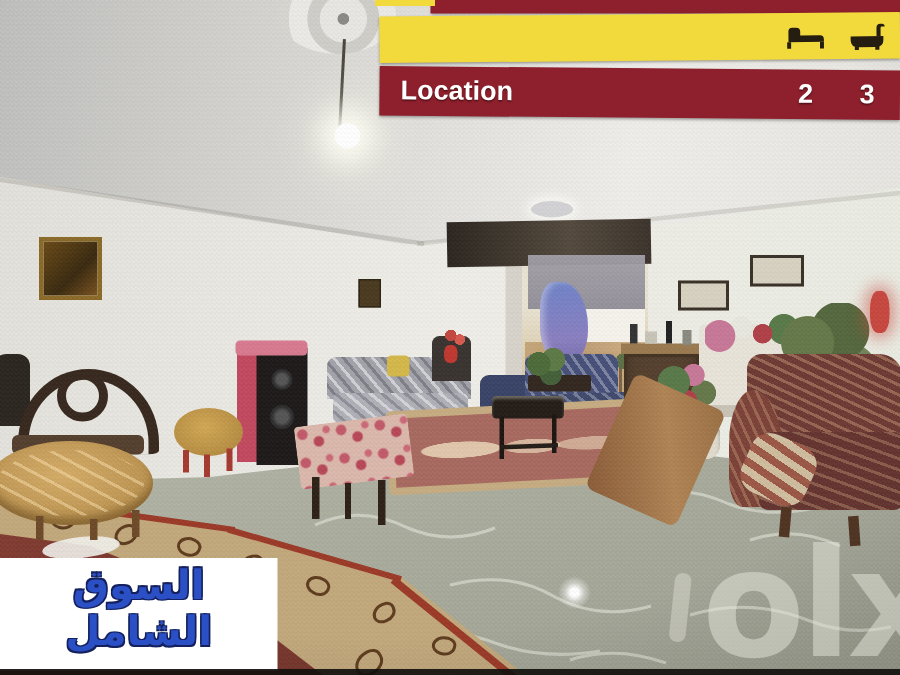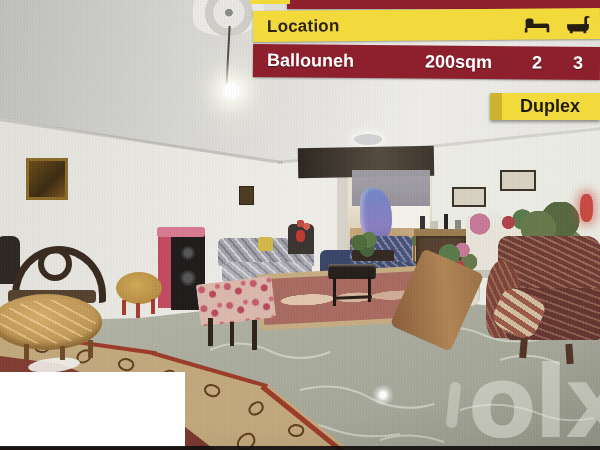--- a/index.html
+++ b/index.html
@@ -341,49 +341,45 @@
   <div class="abs sm-leg1"></div>
   <div class="abs sm-leg2"></div>
 
   <div class="abs vignette"></div>
   <div class="abs grain"></div>
 
   <div class="abs banner-row row-top-strip"></div>
   <div class="abs row-top-sliver"></div>
 
   <div class="abs banner-row row-yellow">
-    <div class="cell c-loc hdr-text">Location</div>
     <div class="cell c-bed">
       <svg width="28" height="18" viewBox="0 0 32 20" fill="#241d10">
         <path d="M3 14 V6 q0-3 3-3 h3 q3 0 3 3 v3 h15 q3 0 3 3 v2 z"></path>
         <rect x="2" y="14" width="3" height="5"></rect>
         <rect x="27" y="14" width="3" height="5"></rect>
       </svg>
     </div>
     <div class="cell c-bath">
       <svg width="26" height="20" viewBox="0 0 28 22" fill="#241d10">
         <path d="M2 11 h24 v3 q0 5-6 5 h-12 q-6 0-6-5 z"></path>
         <rect x="5" y="18" width="3" height="3"></rect>
         <rect x="20" y="18" width="3" height="3"></rect>
         <path d="M21 11 V5 q0-3 3-3 h1 q2 0 2 2 h-2 q-1 0-1 1 v6 z"></path>
       </svg>
     </div>
   </div>
 
   <div class="abs banner-row row-maroon">
-    <div class="cell c-locv val-text">Ballouneh</div>
-    <div class="cell c-sizev val-text">200sqm</div>
+    <div class="cell c-locv val-text">Location</div>
     <div class="cell c-beds val-text">2</div>
     <div class="cell c-baths val-text">3</div>
   </div>
 
-  <div class="abs badge">
-    <span>Duplex</span>
-  </div>
 
   <div class="abs agency-box">
+    <div class="agency-l1">السوق الشامل</div>
   </div>
 
   <div class="abs wm-bar"></div>
   <div class="abs watermark">olx</div>
 
   <div class="abs bottomstrip"></div>
 </div>
 
 </body></html>

